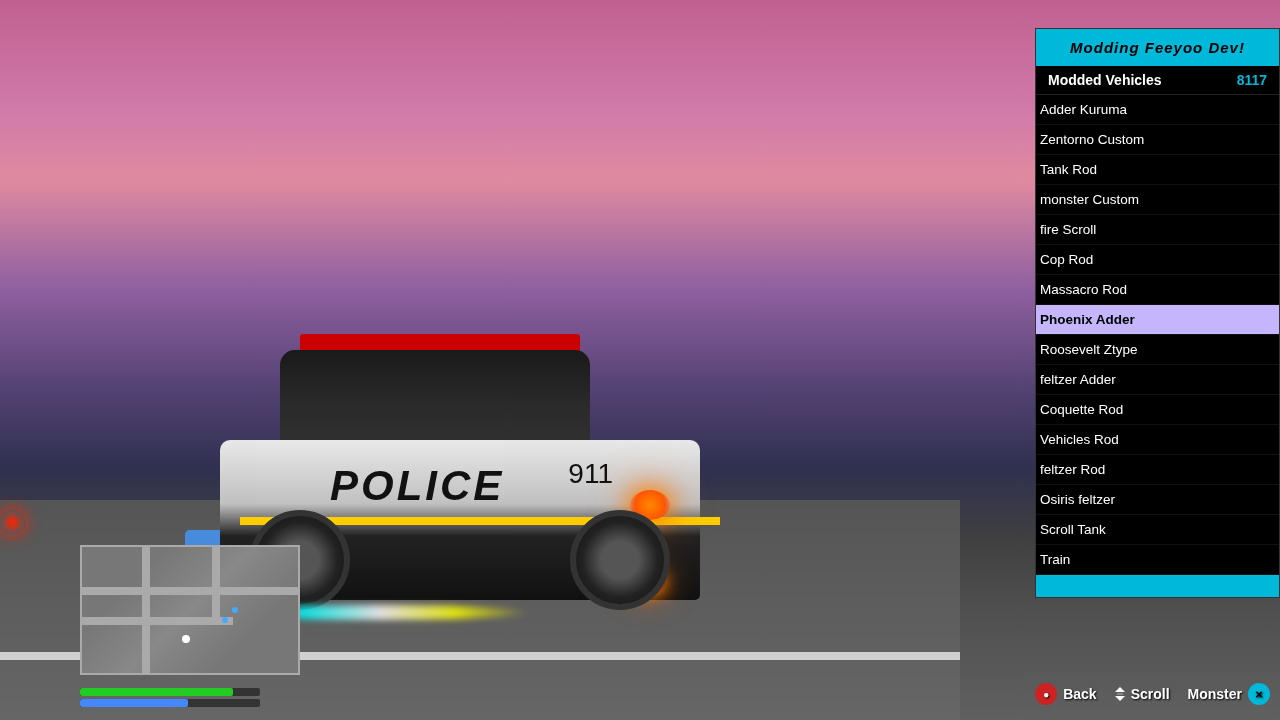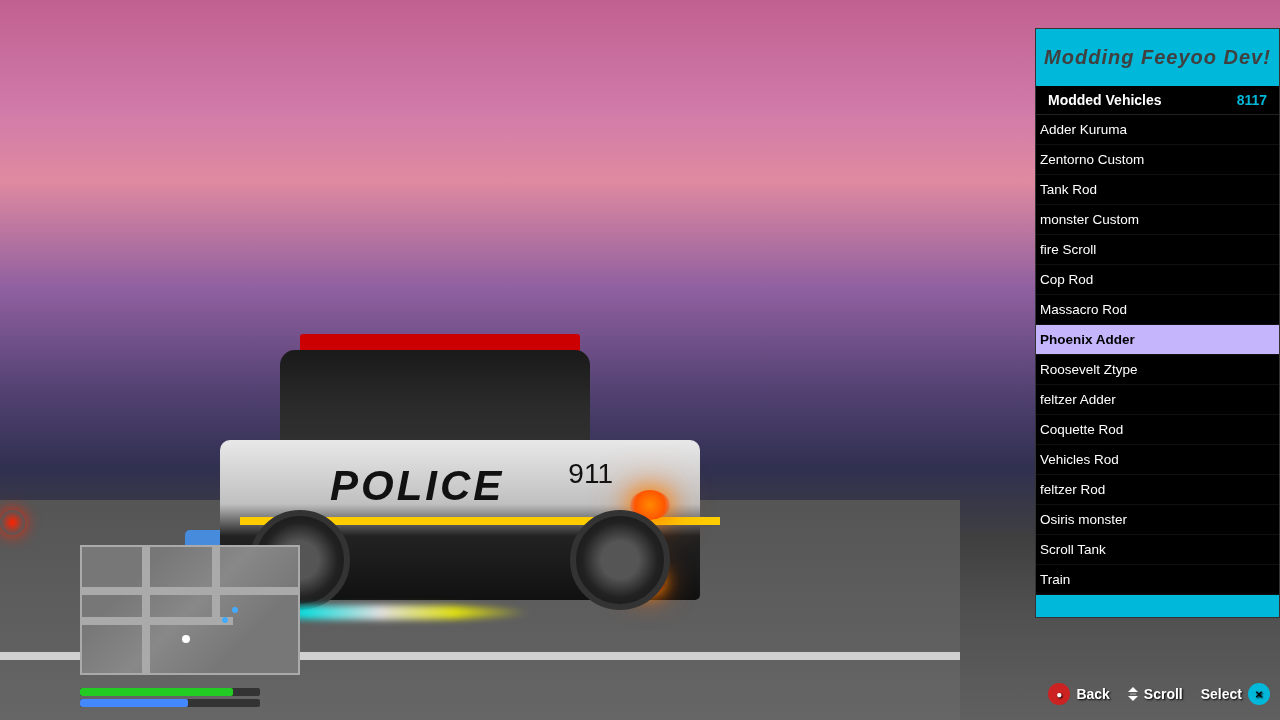--- a/index.html
+++ b/index.html
@@ -293,24 +293,24 @@
       top: 28px;
       right: 0;
       width: 245px;
       background: #000;
       border: 1px solid #333;
     }
 
     #menu-header {
       background: #00b8d9;
       text-align: center;
-      padding: 17px 8px;
-      font-size: 20px;
+      padding: 10px 8px;
+      font-size: 15px;
       font-weight: 900;
-      color: #404040;
+      color: #000000;
       font-style: italic;
       font-family: Arial Black, sans-serif;
       letter-spacing: 1px;
     }
 
     #menu-subheader {
       background: #000;
       display: flex;
       justify-content: space-between;
       align-items: center;
@@ -478,21 +478,21 @@
       <div class="menu-item">monster Custom</div>
       <div class="menu-item">fire Scroll</div>
       <div class="menu-item">Cop Rod</div>
       <div class="menu-item">Massacro Rod</div>
       <div class="menu-item selected">Phoenix Adder</div>
       <div class="menu-item">Roosevelt Ztype</div>
       <div class="menu-item">feltzer Adder</div>
       <div class="menu-item">Coquette Rod</div>
       <div class="menu-item">Vehicles Rod</div>
       <div class="menu-item">feltzer Rod</div>
-      <div class="menu-item">Osiris monster</div>
+      <div class="menu-item">Osiris feltzer</div>
       <div class="menu-item">Scroll Tank</div>
       <div class="menu-item">Train</div>
     </div>
 
   <div id="menu-footer"></div>
 </div>
 
 <div id="controls-bar">
   <div class="control-item">
     <div class="control-btn btn-red">●</div>
@@ -500,16 +500,16 @@
   </div>
   <div class="control-item">
     <div class="scroll-icon">
       <div class="scroll-arrow up"></div>
       <div style="width:6px;height:2px;background:#888;"></div>
       <div class="scroll-arrow down"></div>
     </div>
     <span>Scroll</span>
   </div>
   <div class="control-item">
-    <span>Select</span>
+    <span>Monster</span>
     <div class="control-btn btn-cyan">✕</div>
   </div>
 </div>
 
 </body></html>

